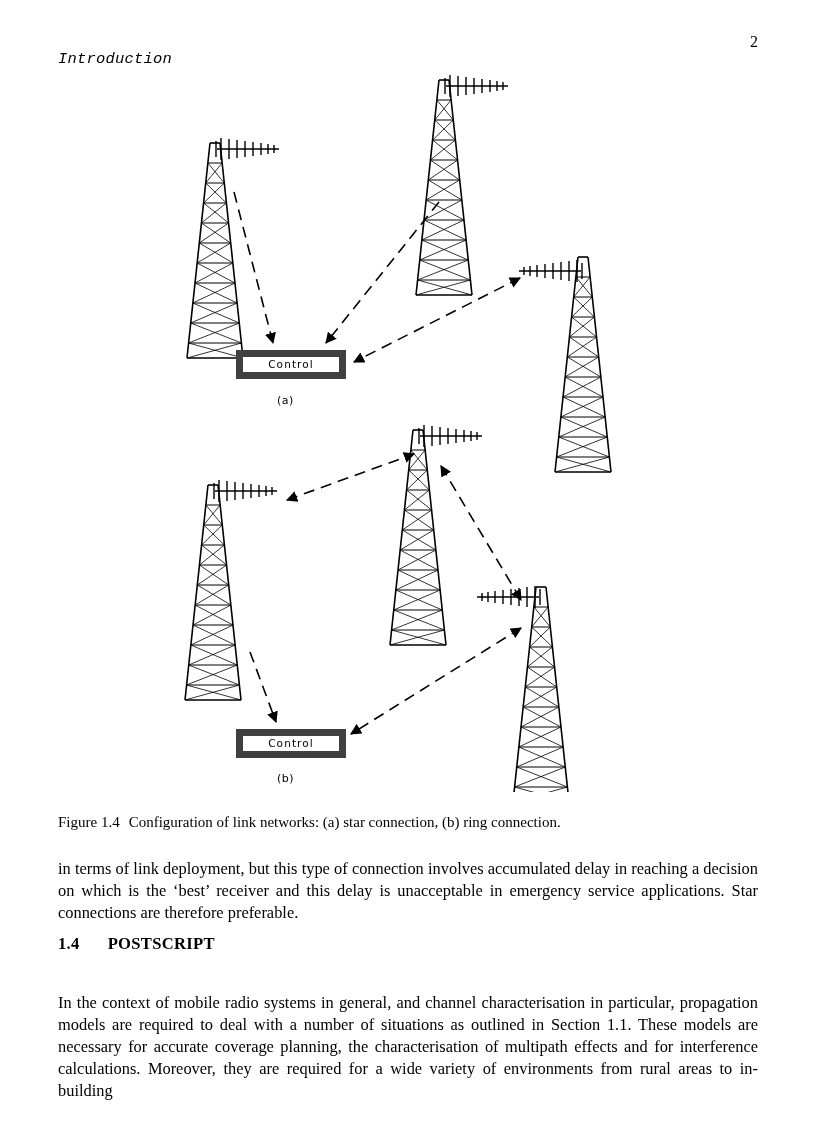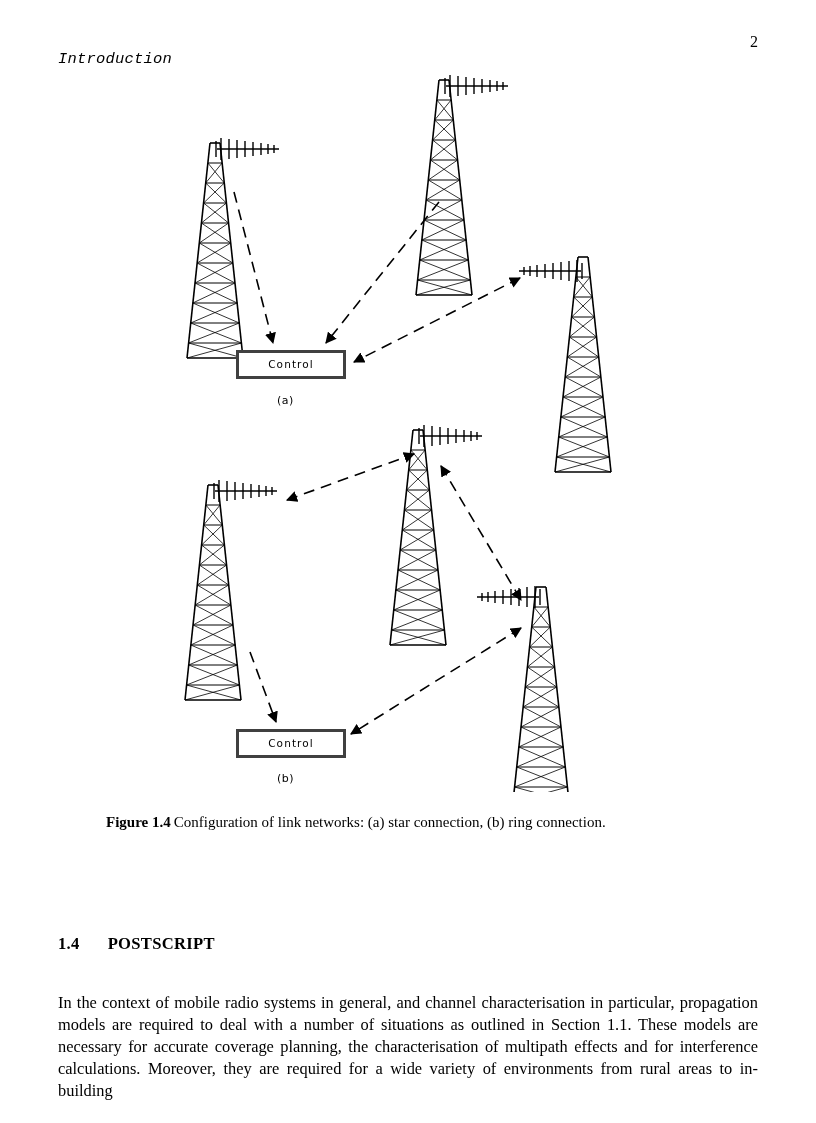--- a/index.html
+++ b/index.html
@@ -45,21 +45,21 @@
     top: 62px;
     width: 700px;
     height: 730px;
   }
   .fig-svg { display: block; }
 
   
   .ctrl {
     position: absolute;
     box-sizing: border-box;
-    border: 3px solid #404040;
+    border: 7px solid #404040;
     background: #fff;
     font-family: "DejaVu Sans", sans-serif;
     font-size: 10.5px;
     letter-spacing: 1.1px;
     color: #000;
     text-align: center;
     line-height: 1;
     display: flex;
     align-items: center;
     justify-content: center;
@@ -78,22 +78,22 @@
 
   
   .caption {
     position: absolute;
     left: 58px;
     top: 813px;
     width: 700px;
     font-size: 15px;
     line-height: 1.3;
   }
-  .caption b { font-weight: bold; margin-left: 48px; }
-  .caption .cap-txt { margin-left: 3px; }
+  .caption b { font-weight: normal; }
+  .caption .cap-txt { margin-left: 9px; }
 
   .para {
     position: absolute;
     left: 58px;
     width: 700px;
     font-size: 16.4px;
     line-height: 1.345;
     text-align: justify;
   }
   #para1 { top: 858px; }
@@ -237,20 +237,21 @@
     <div class="ctrl" id="ctrl-b">Control</div>
 
     <div class="sublabel" id="label-a">(a)</div>
     <div class="sublabel" id="label-b">(b)</div>
   </div>
 
   <div class="caption">
     <b>Figure 1.4</b><span class="cap-txt">Configuration of link networks: (a) star connection, (b) ring connection.</span>
   </div>
 
+  <div class="para" id="para1">in terms of link deployment, but this type of connection involves accumulated delay in reaching a decision on which is the ‘best’ receiver and this delay is unacceptable in emergency service applications. Star connections are therefore preferable.</div>
 
   <div id="head14">
     <span class="num">1.4</span><span>POSTSCRIPT</span>
   </div>
 
   <div class="para" id="para2">In the context of mobile radio systems in general, and channel characterisation in particular, propagation models are required to deal with a number of situations as outlined in Section 1.1. These models are necessary for accurate coverage planning, the characterisation of multipath effects and for interference calculations. Moreover, they are required for a wide variety of environments from rural areas to in-building</div>
 
 </div>
 
 </body></html>

